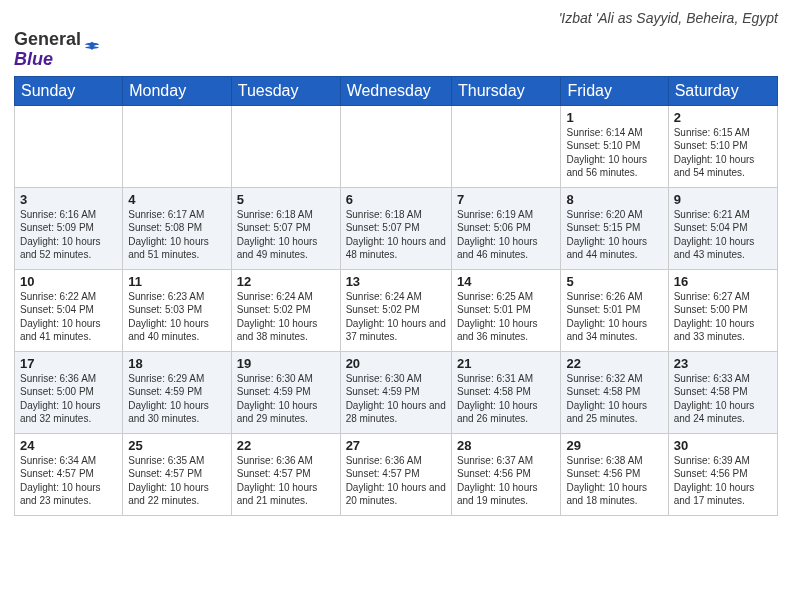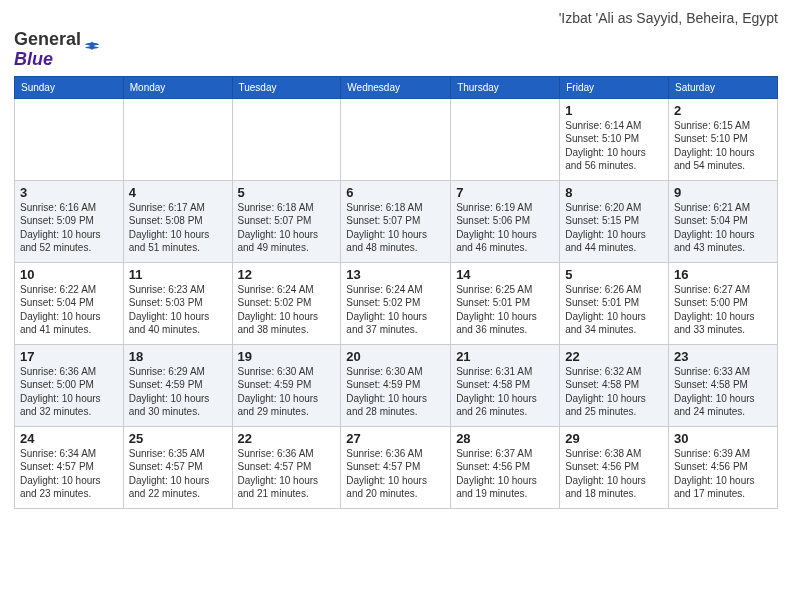--- a/index.html
+++ b/index.html
@@ -45,32 +45,33 @@
     }
     .month-title {
       font-size: 34px;
       font-weight: normal;
       color: #222;
       line-height: 1.1;
     }
     .location {
       font-size: 14px;
       color: #444;
+      font-style: italic;
     }
     .calendar {
       width: 100%;
       border-collapse: collapse;
       font-size: 10.5px;
     }
     .calendar thead tr th {
       background: #2060c0;
       color: #fff;
       text-align: left;
       padding: 5px 6px;
-      font-size: 10px;
+      font-size: 16px;
       font-weight: normal;
       border: 1px solid #1a50a0;
     }
     .calendar tbody tr td {
       vertical-align: top;
       border: 1px solid #ccc;
       padding: 4px 5px;
       height: 82px;
       width: 113px;
       color: #333;

